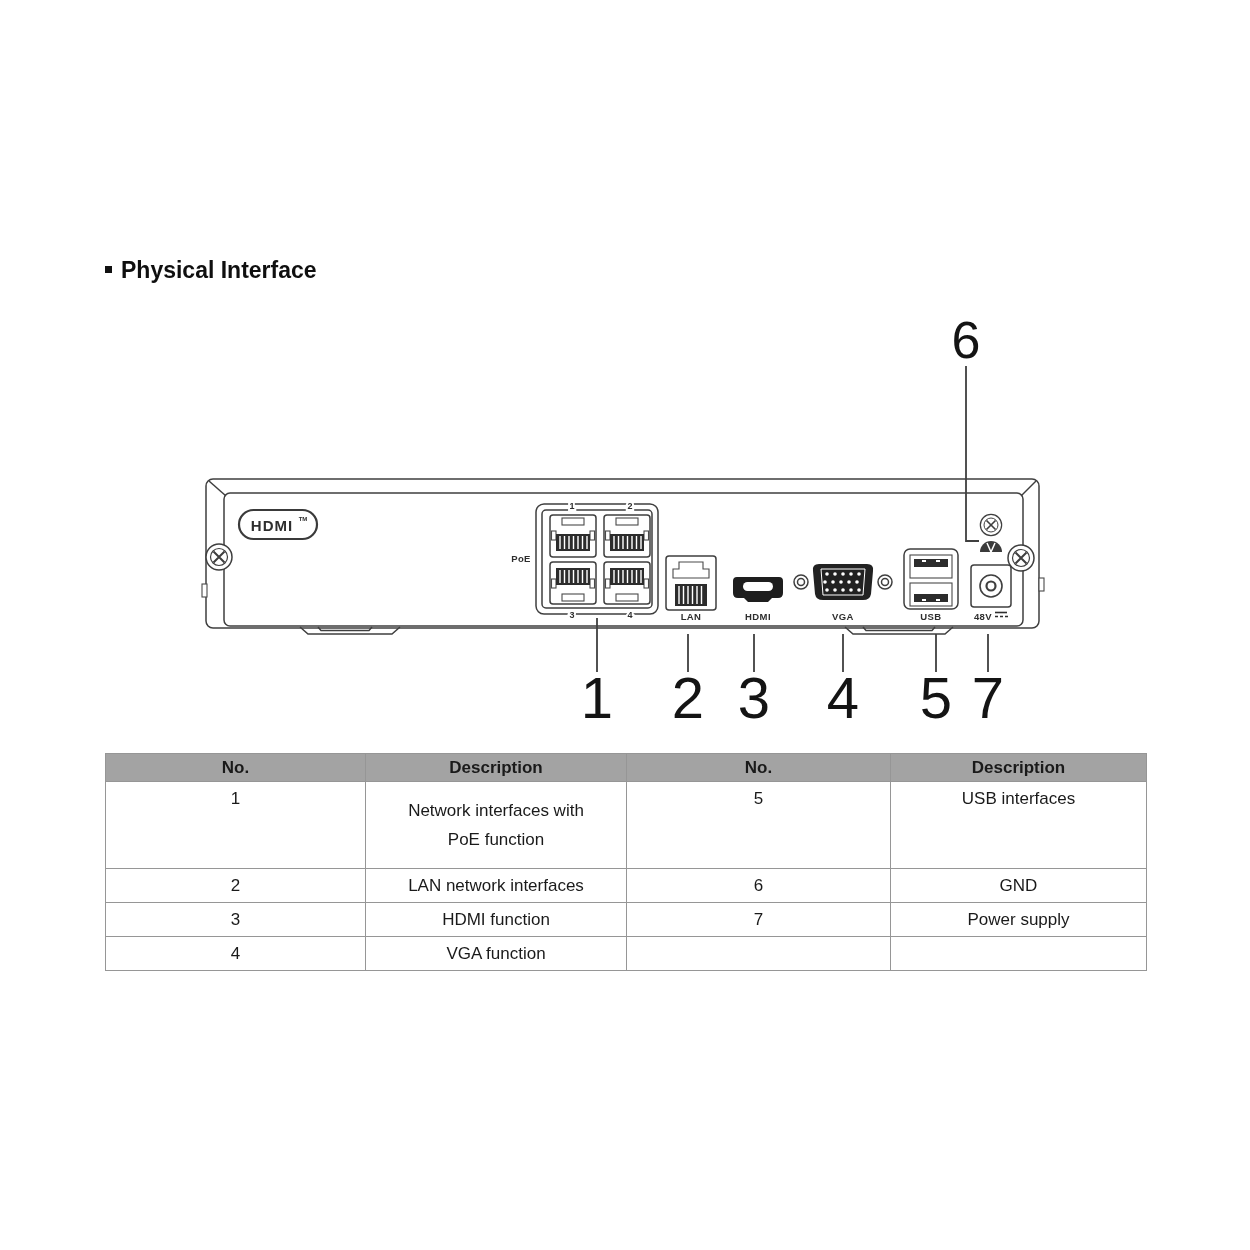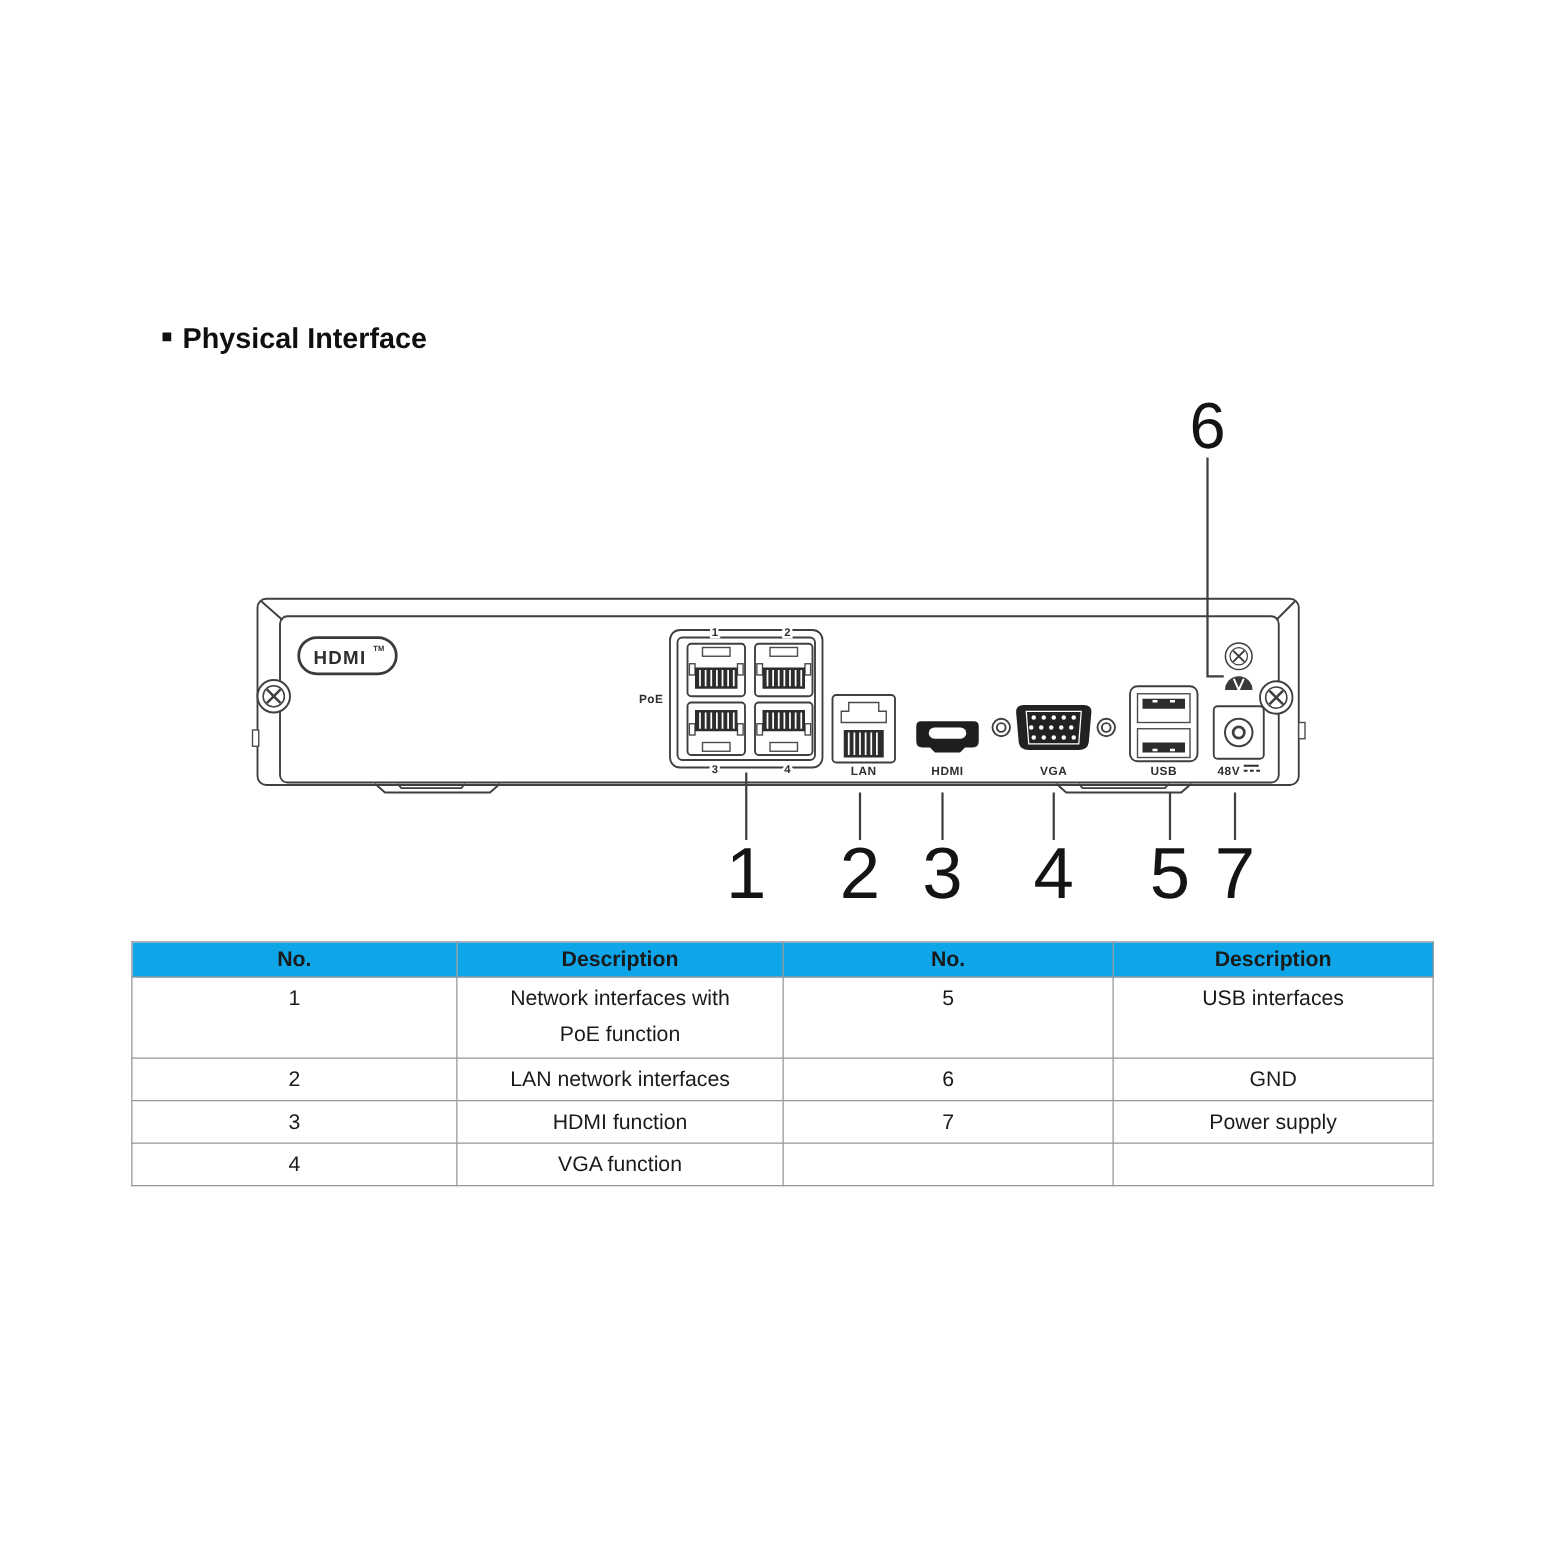--- a/index.html
+++ b/index.html
@@ -1,41 +1,41 @@
 <!DOCTYPE html>
 <html><head>
 <meta charset="utf-8">
 <style>
   html,body{margin:0;padding:0;background:#fff;}
   body{width:1250px;height:1250px;position:relative;font-family:"Liberation Sans",sans-serif;color:#1a1a1a;overflow:hidden;}
 
   
-  .title-row{position:absolute;left:130px;top:257px;display:flex;align-items:center;}
+  .title-row{position:absolute;left:105px;top:257px;display:flex;align-items:center;}
   .bullet-sq{width:7px;height:7px;background:#111;margin-right:9px;margin-top:-2px;flex:0 0 auto;}
   .title-text{font-size:23px;font-weight:700;color:#0f0f0f;letter-spacing:0px;}
 
   
   svg.diagram{position:absolute;left:0;top:300px;width:1250px;height:450px;}
   svg text{font-family:"Liberation Sans",sans-serif;}
   .ln{fill:#ffffff;stroke:#3f3f3f;stroke-width:1.5;}
   .ln-thin{fill:#ffffff;stroke:#4a4a4a;stroke-width:1.1;}
   .stroke-only{fill:none;stroke:#3f3f3f;stroke-width:1.5;}
   .portlabel{font-size:9.5px;font-weight:700;fill:#2e2e2e;letter-spacing:.4px;}
   .tinynum{font-size:9px;font-weight:700;fill:#2e2e2e;paint-order:stroke;stroke:#ffffff;stroke-width:4px;}
   .callout-num{font-size:58px;font-weight:400;fill:#141414;}
   .callout-line{fill:none;stroke:#3f3f3f;stroke-width:1.8;}
 
   
   .desc-table{position:absolute;left:105px;top:753px;width:1041px;border-collapse:collapse;table-layout:fixed;}
   .desc-table th,.desc-table td{border:1px solid #969696;text-align:center;vertical-align:top;padding:2px 6px;font-size:17px;}
-  .desc-table th{background:#0ea5e9;font-weight:700;height:25px;line-height:25px;padding:1px 6px;}
+  .desc-table th{background:#a3a3a3;font-weight:700;height:25px;line-height:25px;padding:1px 6px;}
   .desc-table td{line-height:29px;}
   tr.row-tall td{height:60px;}
   tr.row-std td{height:29px;}
-  .wrap-narrow{max-width:205px;margin:0 auto;text-align:center;}
+  .wrap-narrow{max-width:205px;margin:12px auto;text-align:center;}
 </style>
 </head>
 <body>
 
 <div class="title-row">
   <span class="bullet-sq"></span>
   <span class="title-text">Physical Interface</span>
 </div>
 
 <svg class="diagram" viewBox="0 300 1250 450">

